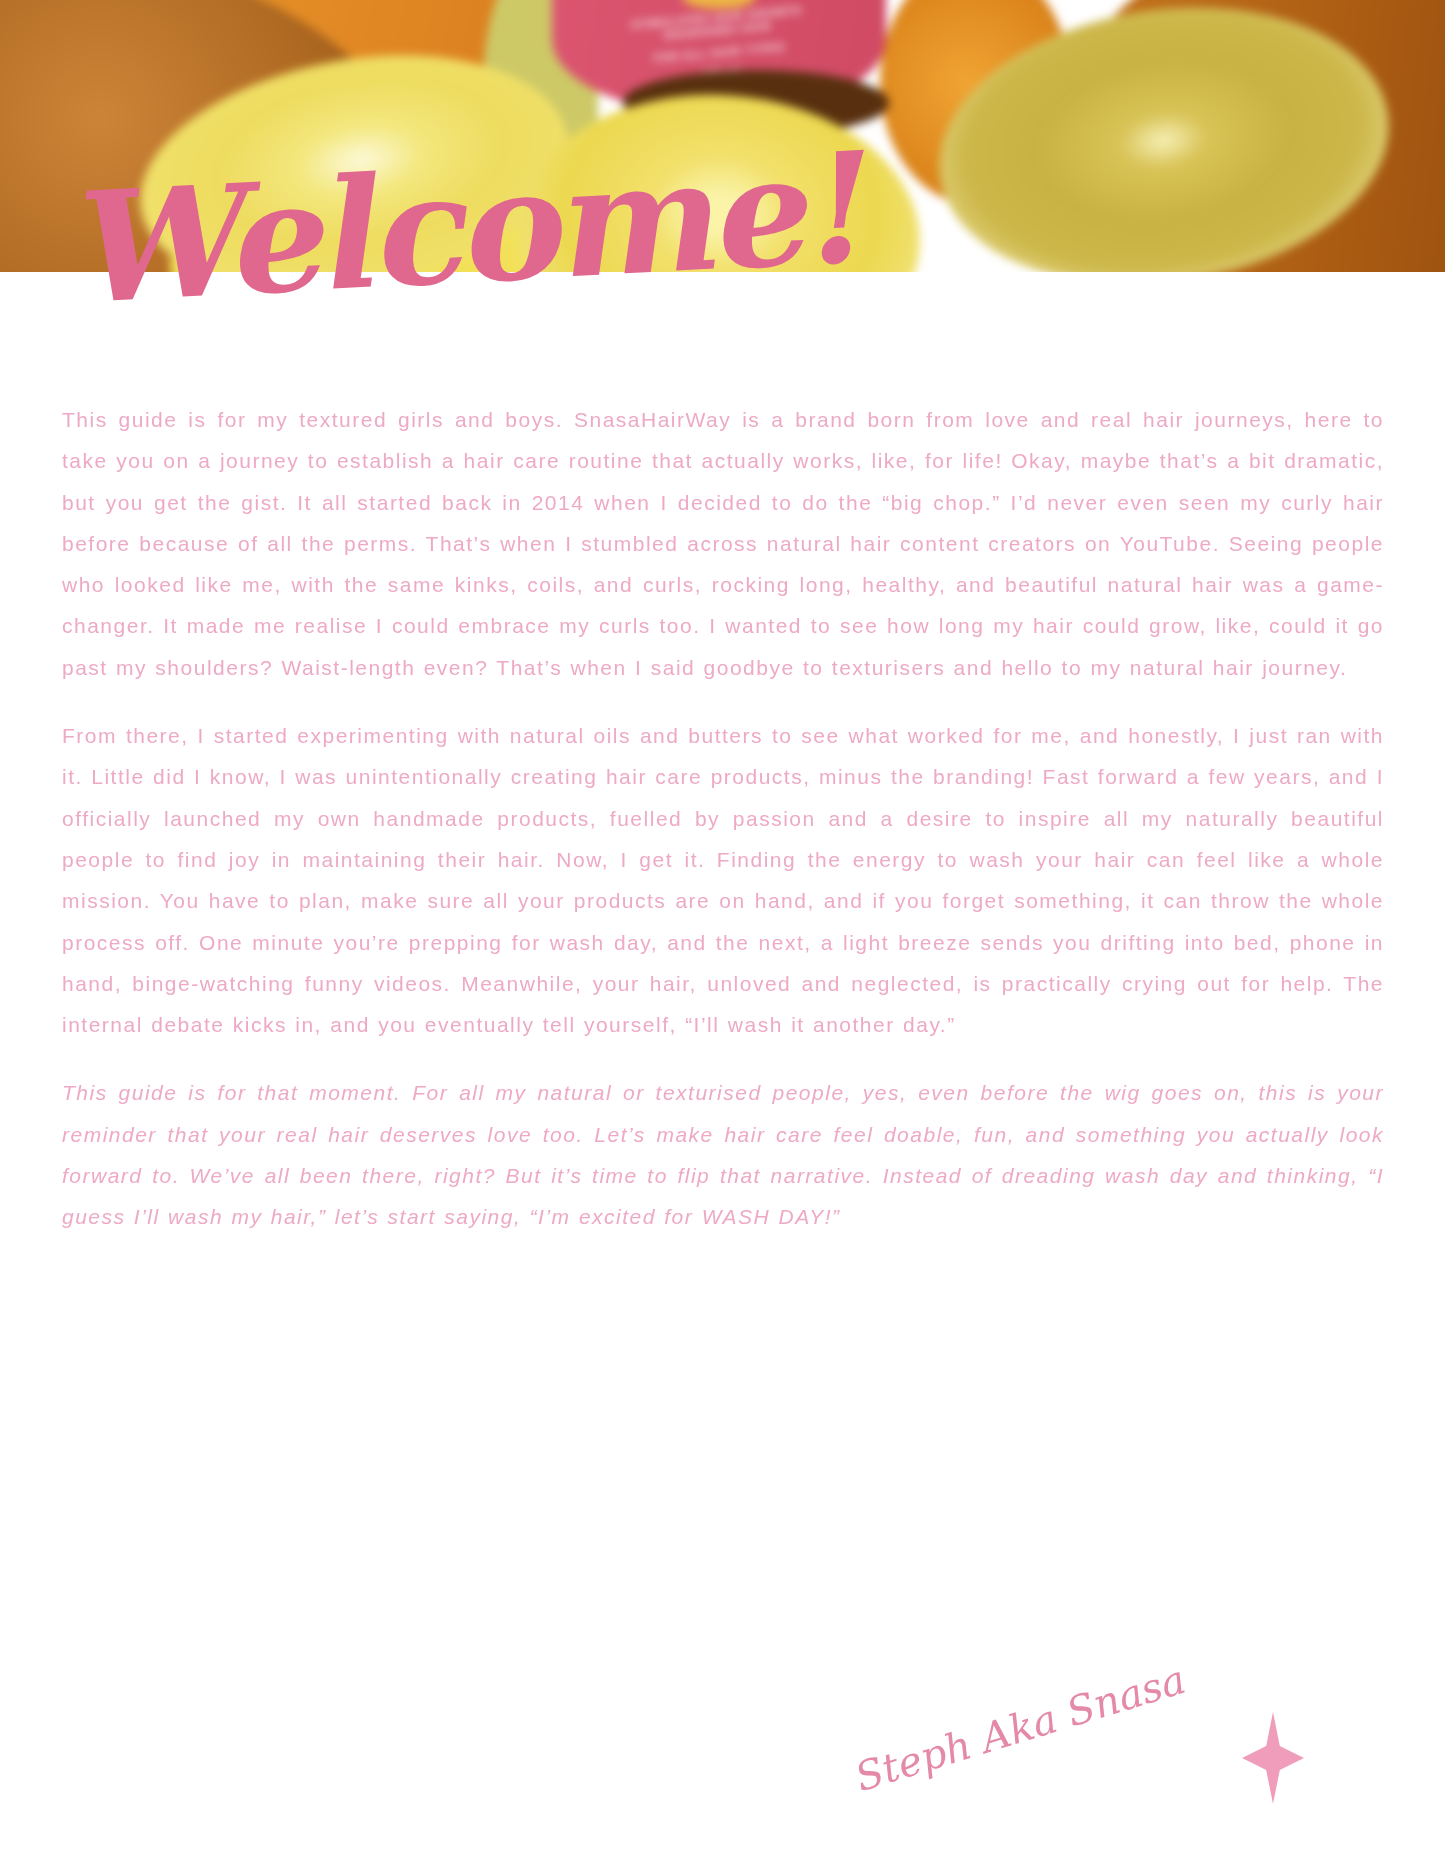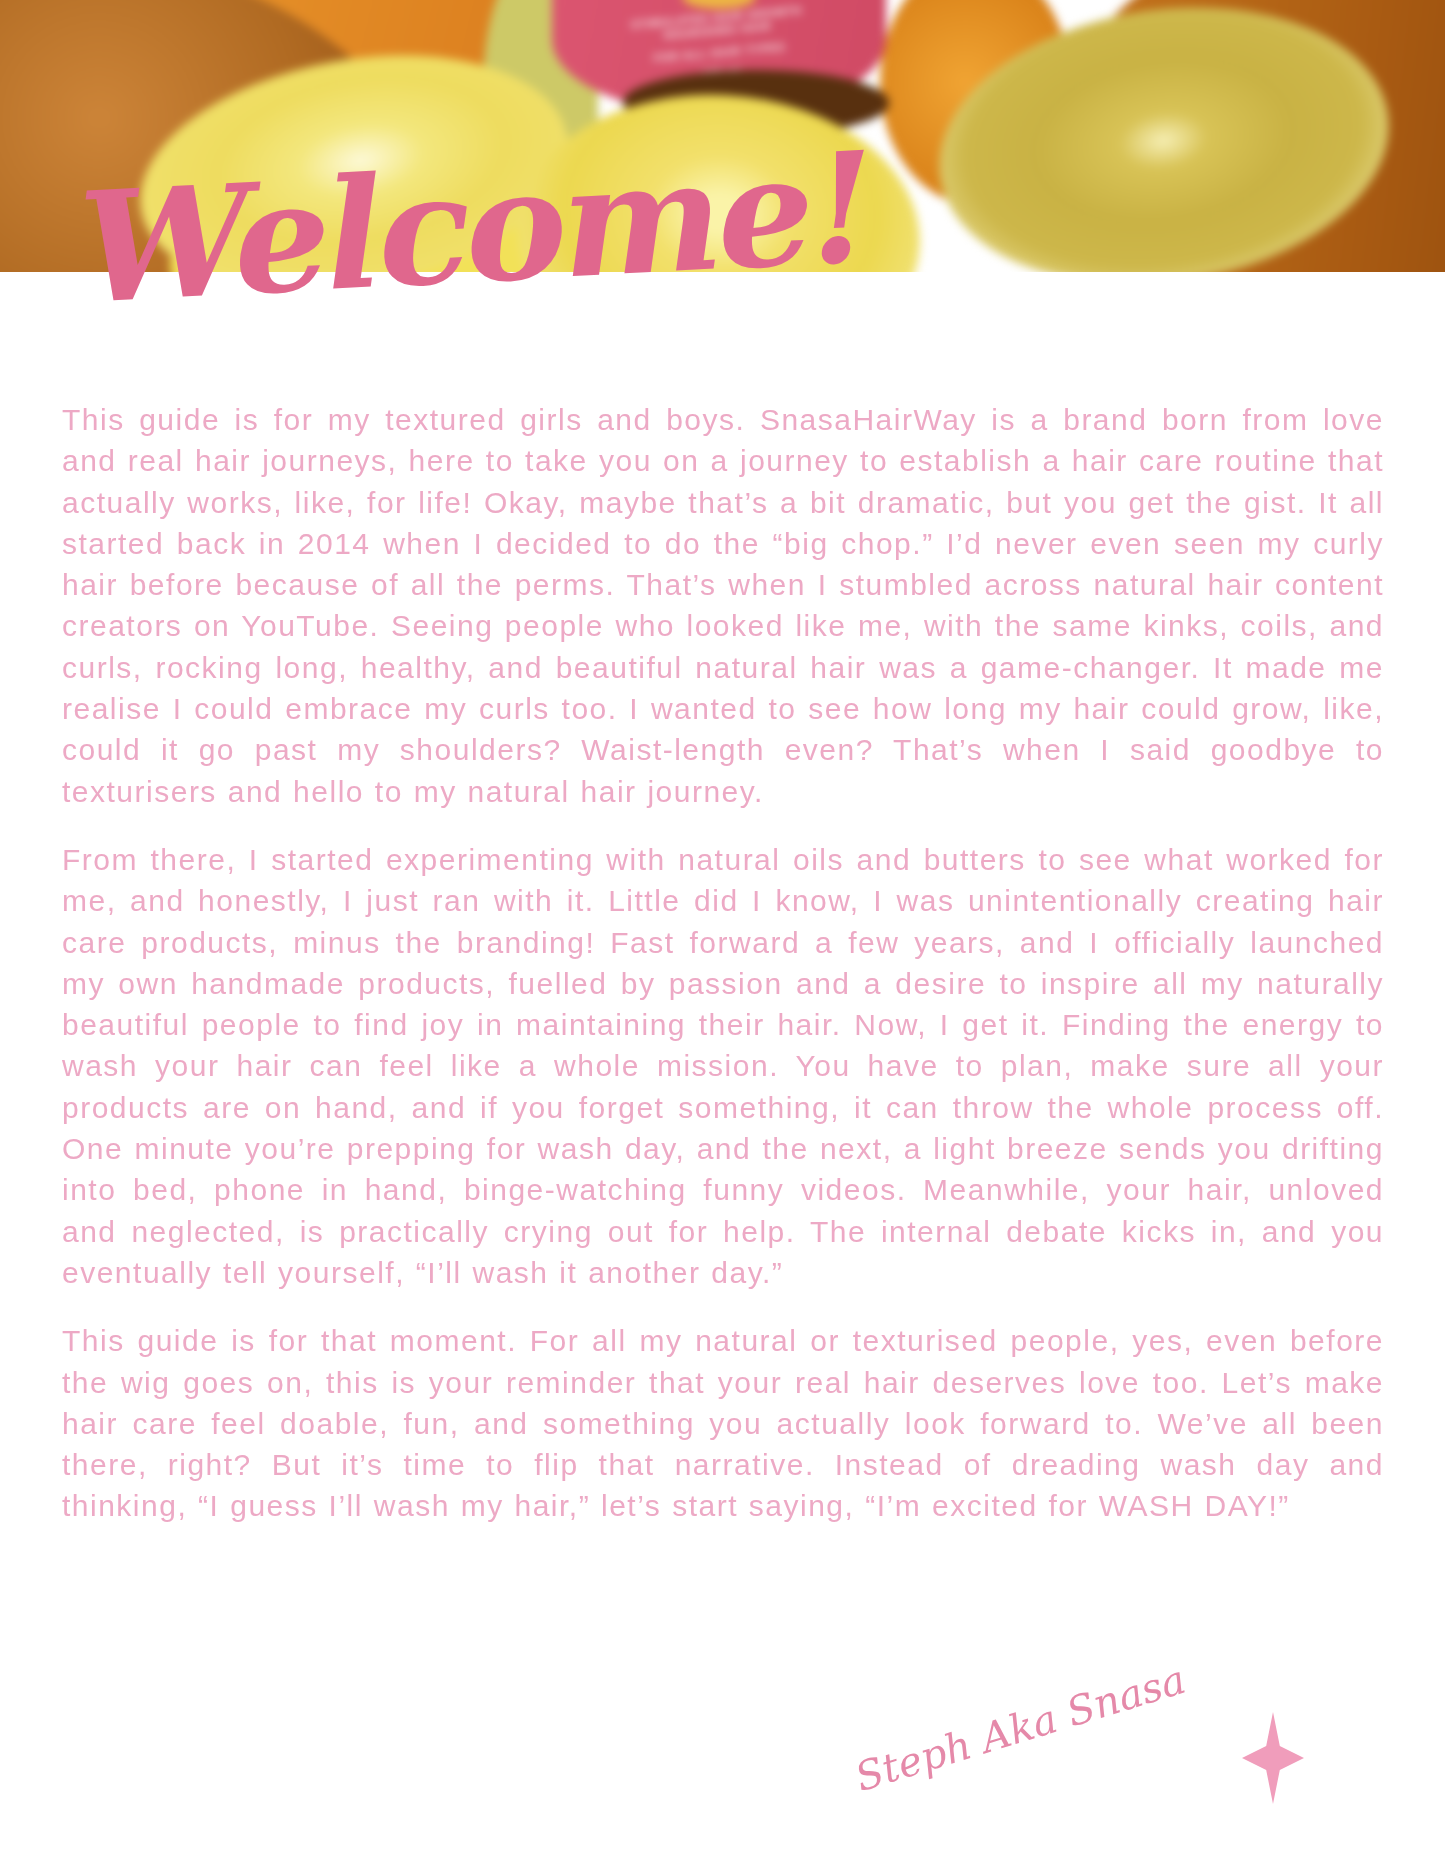--- a/index.html
+++ b/index.html
@@ -47,25 +47,25 @@
   .welcome{
     position:absolute;left:80px;top:118px;margin:0;z-index:6;
     font-family:"DejaVu Serif",serif;font-style:italic;font-weight:700;
     font-size:152px;line-height:1.45;letter-spacing:-5px;color:#e0678d;
     transform:rotate(-3deg);
   }
 
   
   .content{
     position:absolute;left:62px;top:399px;width:1322px;z-index:2;
-    color:#eda9c5;font-size:30px;line-height:41.3px;
+    color:#eda9c5;font-size:21px;line-height:41.3px;
     letter-spacing:1.5px;word-spacing:1px;
   }
   .content p{margin:0 0 27px 0;text-align:justify;}
-  .content p:last-child{margin-bottom:4px;}
+  .content p:last-child{margin-bottom:4px;font-style:italic;}
 
   
   .signature{
     position:absolute;left:850px;top:1756px;z-index:2;white-space:nowrap;
     font-family:"DejaVu Serif",serif;font-style:italic;font-size:40px;
     color:#e589a9;transform:rotate(-17deg);transform-origin:left top;
   }
   .sparkle{
     position:absolute;left:1242px;top:1712px;width:62px;height:92px;background:#f09dbb;
     clip-path:polygon(50% 0%,61% 37%,100% 50%,61% 63%,50% 100%,39% 63%,0% 50%,39% 37%);

